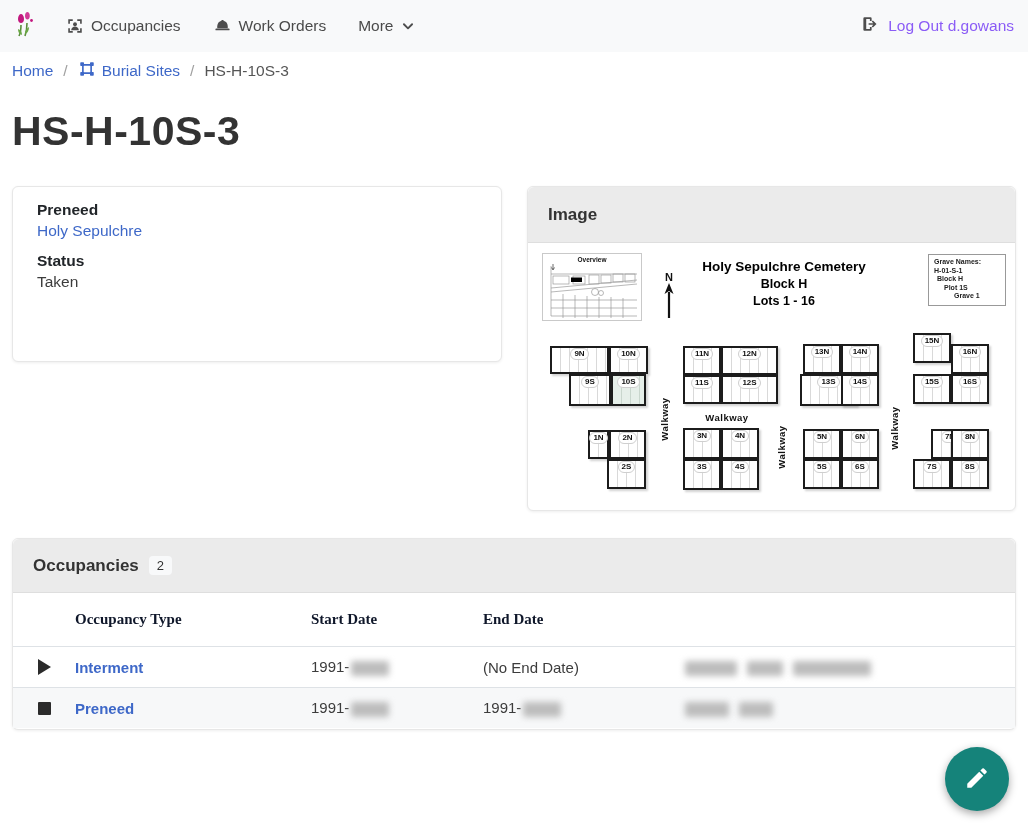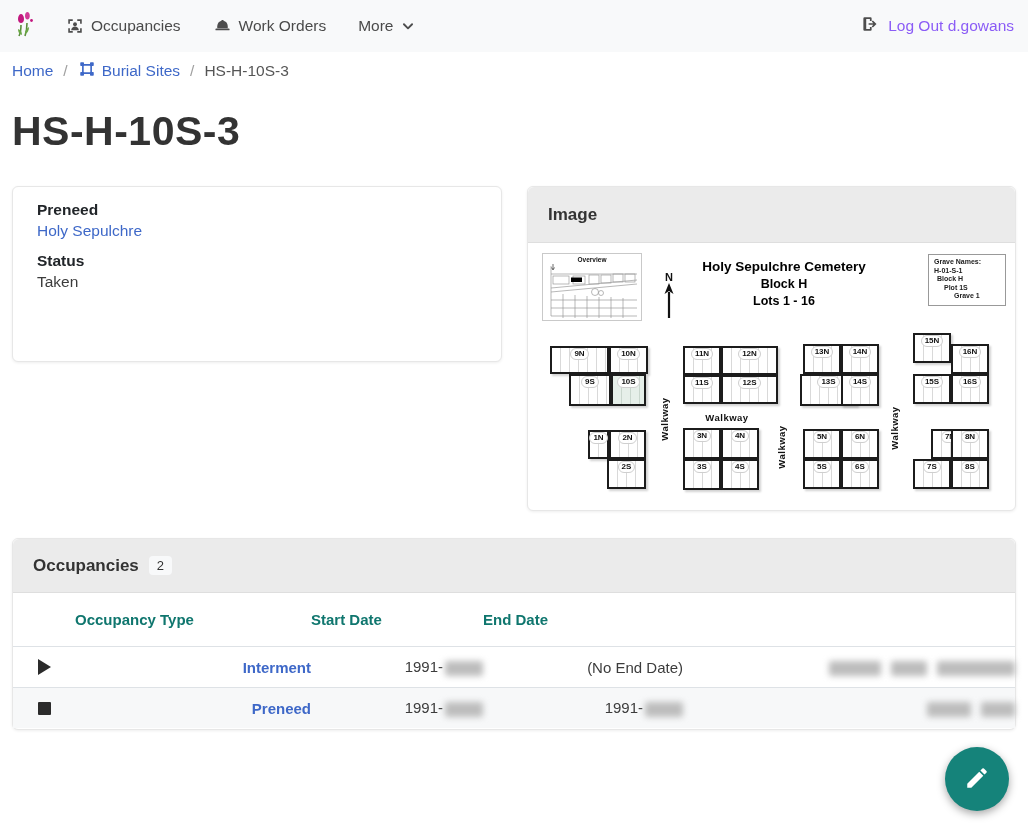--- a/index.html
+++ b/index.html
@@ -61,22 +61,22 @@
   .lot-label { font-size:8px; font-weight:bold; color:#111; background:rgba(255,255,255,.9); border:1px solid #cfcfcf; border-radius:6px; padding:0 3px; line-height:10px; }
   .walkway { position:absolute; font-size:9.5px; font-weight:bold; color:#111; white-space:nowrap; transform:translate(-50%,-50%); letter-spacing:0.5px; }
   .walkway.vert { transform:translate(-50%,-50%) rotate(-90deg); }
 
   
   .occ-card { left:12px; top:538px; width:1004px; height:192px; }
   .occ-card .card-header { height:54px; gap:10px; }
   .occ-badge { background:#f8f9fa; border-radius:4px; font-size:13px; font-weight:normal; color:#333; padding:2px 8px; }
   .occ-table { position:relative; }
   .t-row { display:grid; grid-template-columns:62px 236px 172px 200px 1fr; align-items:center; }
-  .t-head { height:53px; font-weight:bold; font-size:15px; color:#0f766e; }
-  .t-data { height:41px; border-top:1px solid #dee2e6; font-size:15px; color:#3c3c3c;text-align:right; }
+  .t-head { height:53px; font-weight:bold; font-size:15px; color:#0f172a;font-family:Liberation Serif, serif; }
+  .t-data { height:41px; border-top:1px solid #dee2e6; font-size:15px; color:#3c3c3c; }
   .t-data.striped { background:#f7f8f9; }
   .t-icon-cell { display:flex; justify-content:center; }
   .row-link { color:#3e68c8; font-weight:bold; cursor:pointer; }
   .play-icon { width:0; height:0; border-top:8px solid transparent; border-bottom:8px solid transparent; border-left:13px solid #2b2b2b; }
   .stop-icon { width:13px; height:13px; background:#2b2b2b; border-radius:1px; }
   .redact { display:inline-block; height:15px; background:#bdbdbd; border-radius:2px; filter:blur(3px); vertical-align:middle; margin-left:2px; }
   .redact + .redact { margin-left:10px; }
 
   
   .fab { position:absolute; left:945px; top:747px; width:64px; height:64px; border-radius:50%; background:#15837a; display:flex; align-items:center; justify-content:center; box-shadow:0 3px 8px rgba(0,0,0,.35); cursor:pointer; border:none; }

